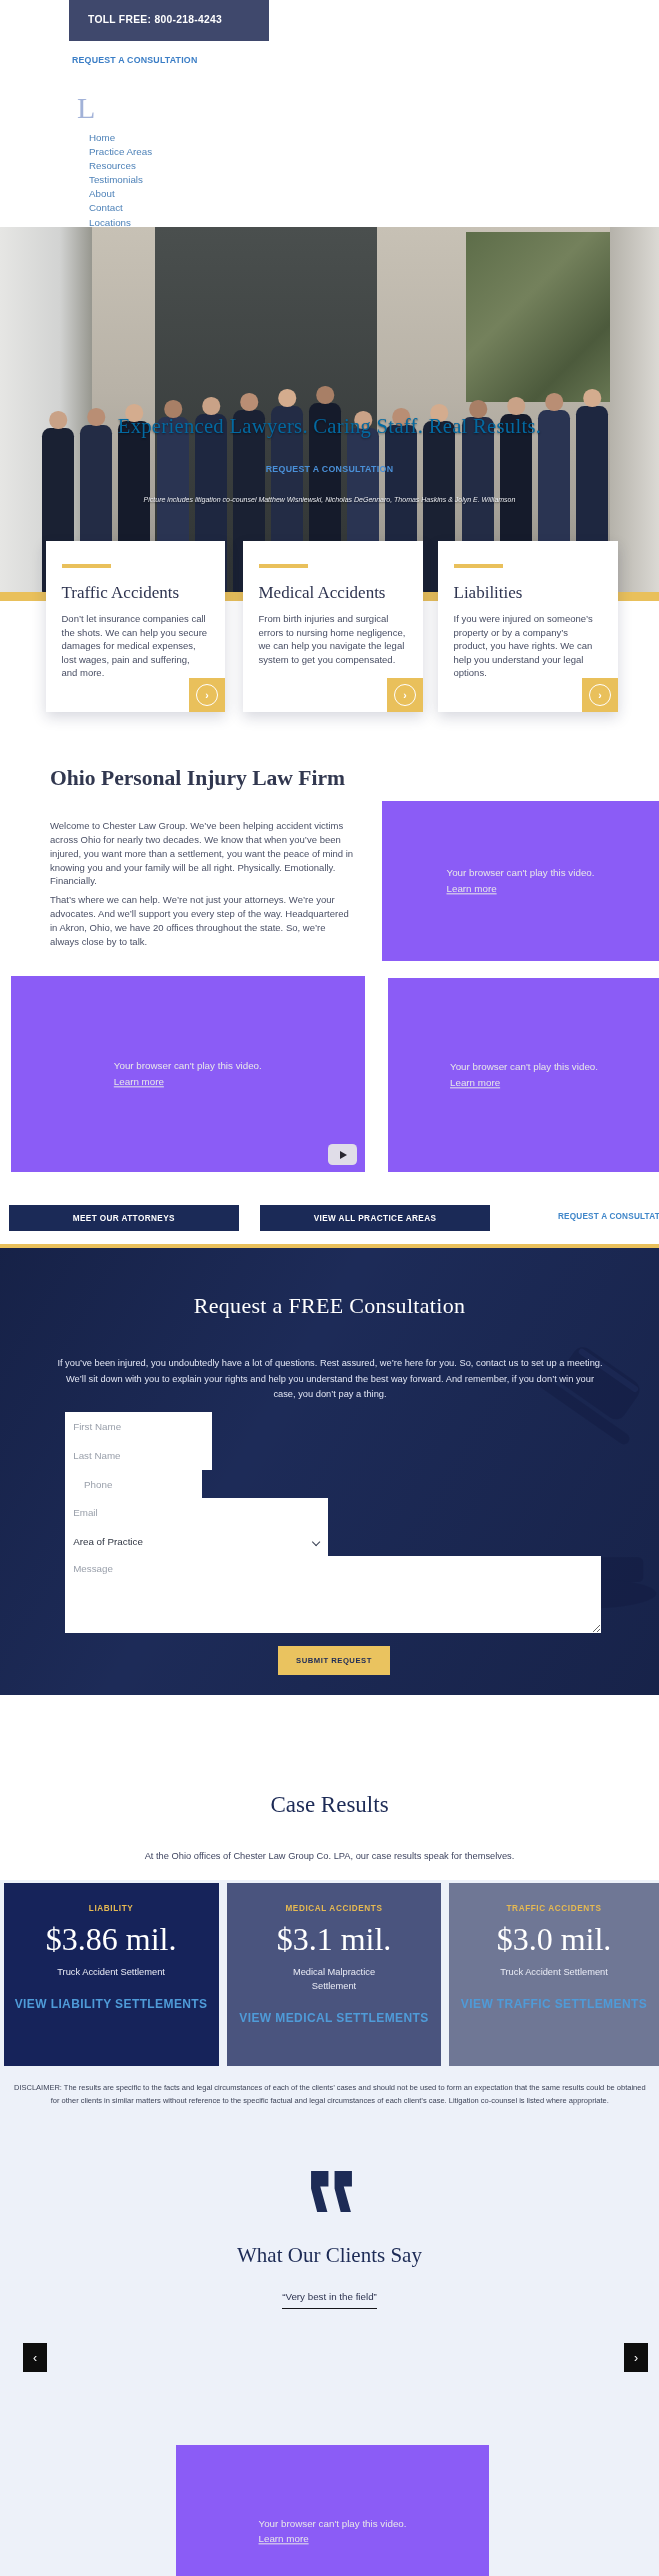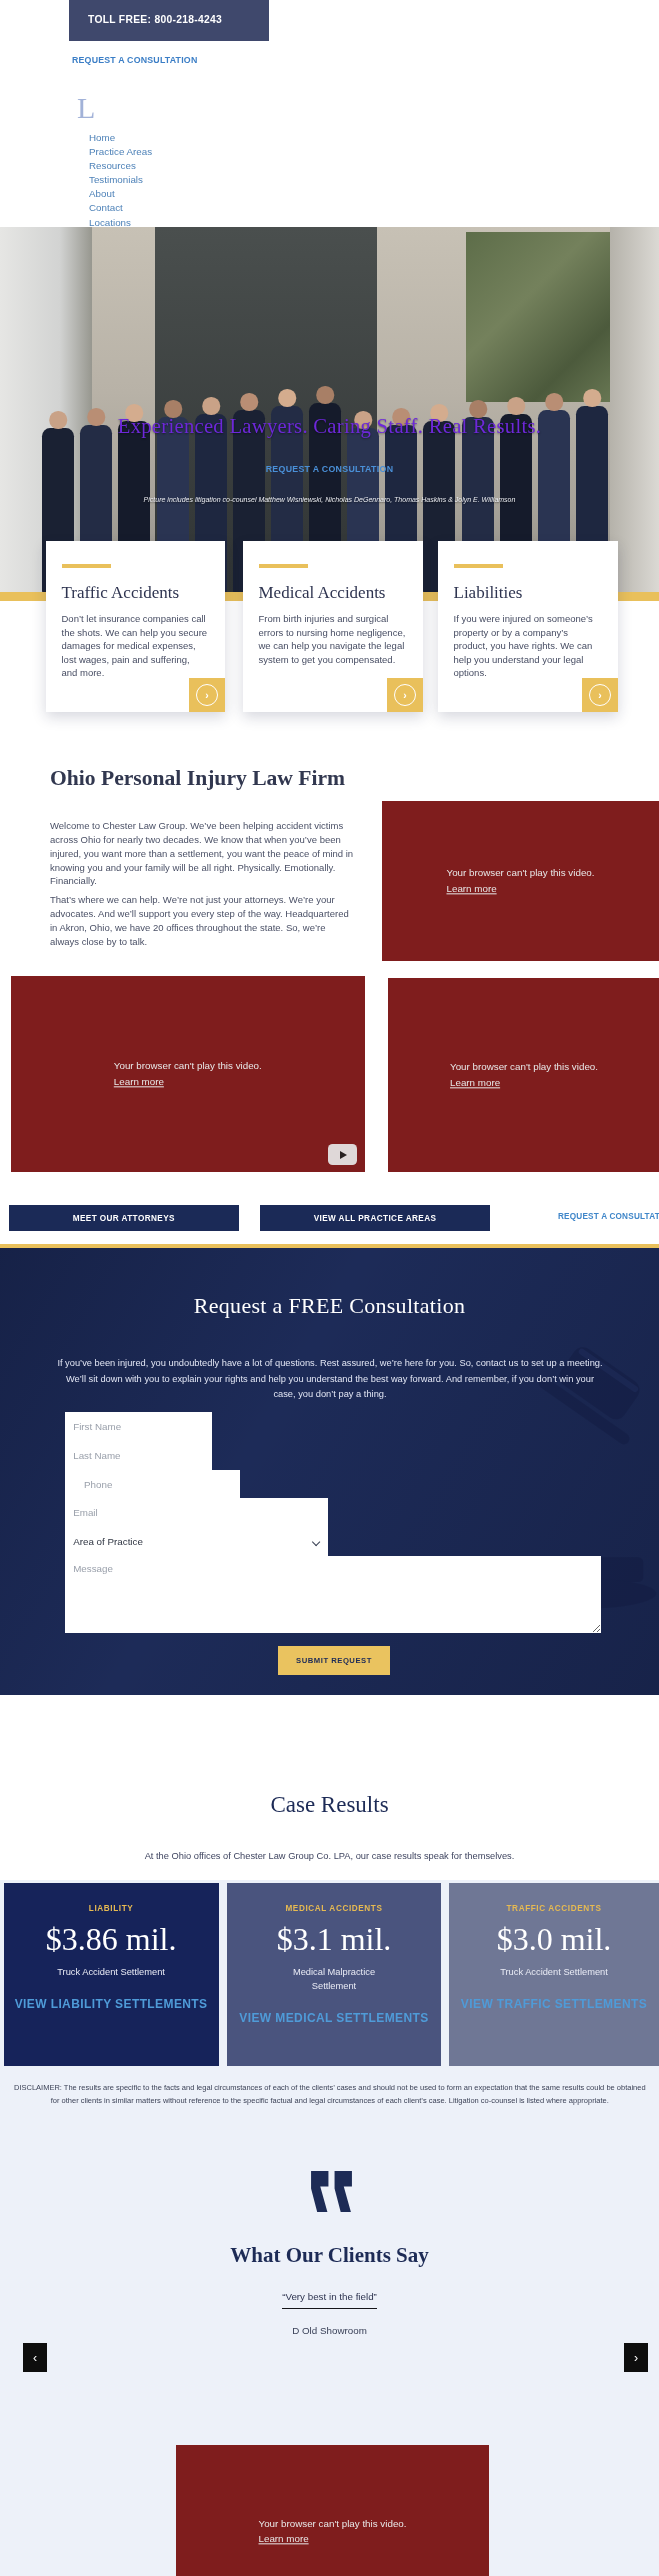--- a/index.html
+++ b/index.html
@@ -23,21 +23,21 @@
         background:linear-gradient(180deg,#c7c1b5 0%,#b8b2a7 45%,#a5a198 78%,#8f8c84 100%);}
   .hero-pillar{position:absolute;top:0;height:100%;}
   .pillar-l{left:0;width:92px;background:linear-gradient(90deg,#e6e6e4,#d2d3d2 65%,#97978f);}
   .wall-r{right:0;width:49px;background:linear-gradient(90deg,#b5b2aa,#dbd9d4);}
   .hero-door{left:155px;top:0;width:222px;height:100%;background:linear-gradient(180deg,#4a4f4e,#303434);}
   .hero-window{left:466px;top:5.2px;width:144px;height:170px;
         background:linear-gradient(135deg,#5d6d49,#74815c 40%,#4c5a3c 75%,#687753);}
   .fig{position:absolute;bottom:0;border-radius:8.2px 8.2px 2.6px 2.6px;}
   .fig .head{position:absolute;top:-17px;left:50%;transform:translateX(-50%);
         width:17.5px;height:17.5px;border-radius:50%;}
-  .hero-title{left:0;top:415px;width:659px;text-align:center;color:#6d28d9;
+  .hero-title{left:0;top:415px;width:659px;text-align:center;color:#0369a1;
         font-family:"Liberation Serif",serif;font-size:20.6px;letter-spacing:0.3px;
         text-shadow:0 0.5px 2.1px rgba(0,0,0,.45);}
   .hero-cta{left:0;top:464px;width:659px;text-align:center;color:#4a90d8;font-weight:700;
         font-size:8.8px;letter-spacing:0.3px;}
   .hero-caption{left:0;top:496px;width:659px;text-align:center;color:#eceef3;
         font-style:italic;font-size:7px;text-shadow:0 0.5px 1.5px rgba(0,0,0,.5);}
   .hero-stripe{left:0;top:592px;width:659px;height:8.8px;background:#e9c05b;}
 
   
   .pcard{position:absolute;top:541px;height:171px;background:#fff;
@@ -52,21 +52,21 @@
   .pcard .ring{width:20.6px;height:20.6px;border:1.5px solid #fff;border-radius:50%;
          display:flex;align-items:center;justify-content:center;color:#fff;
          font-size:10.3px;font-weight:700;}
 
   
   .intro-title{left:50px;top:766px;font-family:"Liberation Serif",serif;font-weight:400;
          font-size:21.6px;color:#31374f;}
   .intro-p{left:50px;width:305px;font-size:9.5px;color:#4a5066;line-height:1.46;}
 
   
-  .video{position:absolute;background:#7f1d1d;}
+  .video{position:absolute;background:#8b5cf6;}
   .vmsg{position:absolute;top:50%;left:50%;transform:translate(-50%,-50%);
         color:#e8e8e8;font-size:9.8px;line-height:1.6;white-space:nowrap;}
   .vmsg .lm{color:#e8e8e8;text-decoration:underline;display:inline-block;}
   .ytbadge{position:absolute;right:8.2px;bottom:7.2px;width:29px;height:20.6px;background:#e7e7e7;
         opacity:.93;border-radius:4.6px;display:flex;align-items:center;justify-content:center;cursor:pointer;}
   .ytbadge i{display:block;width:0;height:0;border-left:7.7px solid #222;
         border-top:4.6px solid transparent;border-bottom:4.6px solid transparent;margin-left:2.1px;}
 
   
   .btn-navy{position:absolute;top:1205px;width:230px;height:26px;background:#1b2a57;color:#fff;
@@ -109,21 +109,21 @@
   .cc-cat{color:#e6ba52;font-weight:700;font-size:8.2px;letter-spacing:0.6px;}
   .cc-amt{font-family:"Liberation Serif",serif;font-size:32px;margin-top:8.2px;}
   .cc-desc{font-size:9.3px;color:#e9ebf5;margin-top:8.2px;width:108px;line-height:1.5;}
   .cc-link{color:#4f9bd8;font-weight:700;font-size:12px;letter-spacing:0.4px;margin-top:17.5px;}
   .disclaimer{left:10.3px;top:2081px;width:639px;text-align:center;font-size:7.5px;
         color:#3d4358;line-height:1.75;}
 
   
   .quote-icon{left:308px;top:2168px;}
   .testi-title{left:0;top:2243px;width:659px;text-align:center;font-family:"Liberation Serif",serif;
-        font-size:21px;color:#1d2b56;font-weight:bold;}
+        font-size:21px;color:#1d2b56;}
   .testi-quote{left:0;top:2291px;width:659px;text-align:center;font-size:9.8px;color:#2e3450;}
   .testi-quote span{border-bottom:1px solid #15151a;padding-bottom:5.7px;}
   .testi-author{left:0;top:2325px;width:659px;text-align:center;font-size:9.8px;color:#3a4158;}
   .car-btn{position:absolute;top:2343px;width:24px;height:29px;background:#0e0e0e;color:#fff;
         display:flex;align-items:center;justify-content:center;font-size:12.4px;cursor:pointer;}
 </style>
 </head>
 <body>
 
 <div class="page">
@@ -266,21 +266,21 @@
         <ellipse cx="155" cy="540" rx="150" ry="30"></ellipse>
       </g>
       <g fill="#263568" opacity=".5">
         <rect x="126" y="96" width="138" height="12" rx="6" transform="rotate(35 195 132)"></rect>
       </g>
     </svg>
     <h2>Request a FREE Consultation</h2>
     <p class="lead">If you’ve been injured, you undoubtedly have a lot of questions. Rest assured, we’re here for you. So, contact us to set up a meeting. We’ll sit down with you to explain your rights and help you understand the best way forward. And remember, if you don’t win your case, you don’t pay a thing.</p>
     <input style="top: 164px; width: 147px; height: 29px;" placeholder="First Name">
     <input style="top: 193px; width: 147px; height: 29px;" placeholder="Last Name">
-    <input style="top: 222px; width: 175px; height: 29px; padding-left: 19px;" placeholder="Phone">
+    <input style="top: 222px; width: 137px; height: 29px; padding-left: 19px;" placeholder="Phone">
     <input style="top: 250px; width: 263px; height: 29px;" placeholder="Email">
     <div class="sel-wrap">
       <select><option>Area of Practice</option></select>
       <span class="sel-chev"></span>
     </div>
     <textarea style="top: 308px; width: 536px; height: 77px;" placeholder="Message"></textarea>
     <button class="submit">SUBMIT REQUEST</button>
   </div>
 
   <div class="abs results-bg"></div>
@@ -314,21 +314,20 @@
   <svg class="abs quote-icon" width="47" height="47" viewBox="0 0 92 92">
     <g fill="#1d2b56">
       <path d="M6 6 h34 v30 h-16 l14 50 h-20 l-12 -46 z"></path>
       <path d="M52 6 h34 v30 h-16 l14 50 h-20 l-12 -46 z"></path>
     </g>
   </svg>
   <div class="abs testi-title">What Our Clients Say</div>
   <div class="abs testi-quote">
     <span>“Very best in the field”</span>
   </div>
-  <div class="abs testi-author">D Old Showroom</div>
   <div class="car-btn" style="left:23px;">
     <span>‹</span>
   </div>
   <div class="car-btn" style="left:624px;">
     <span>›</span>
   </div>
   <div class="video" style="left:176px;top:2445px;width:313px;height:173px;">
     <div class="vmsg"><span>Your browser can't play this video.</span><br>
       <a href="#" class="lm">Learn more</a></div>
 

